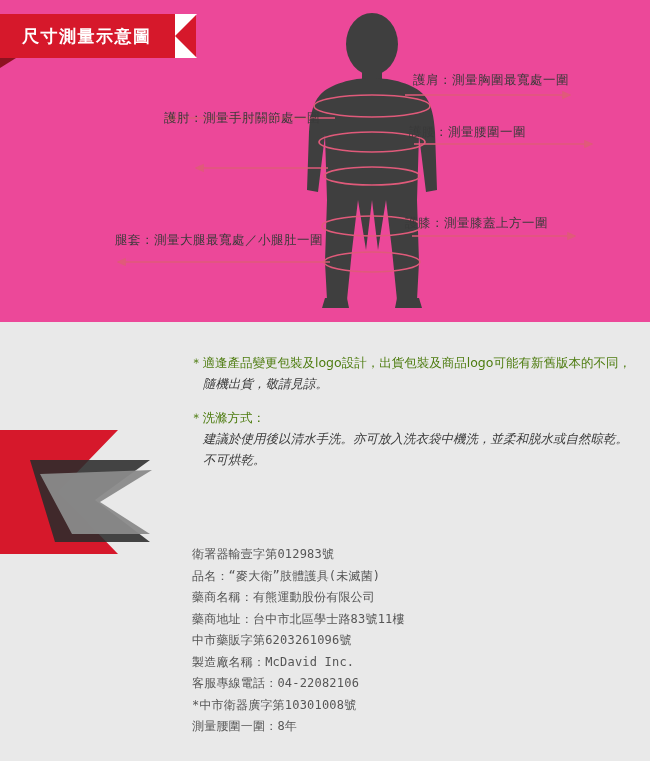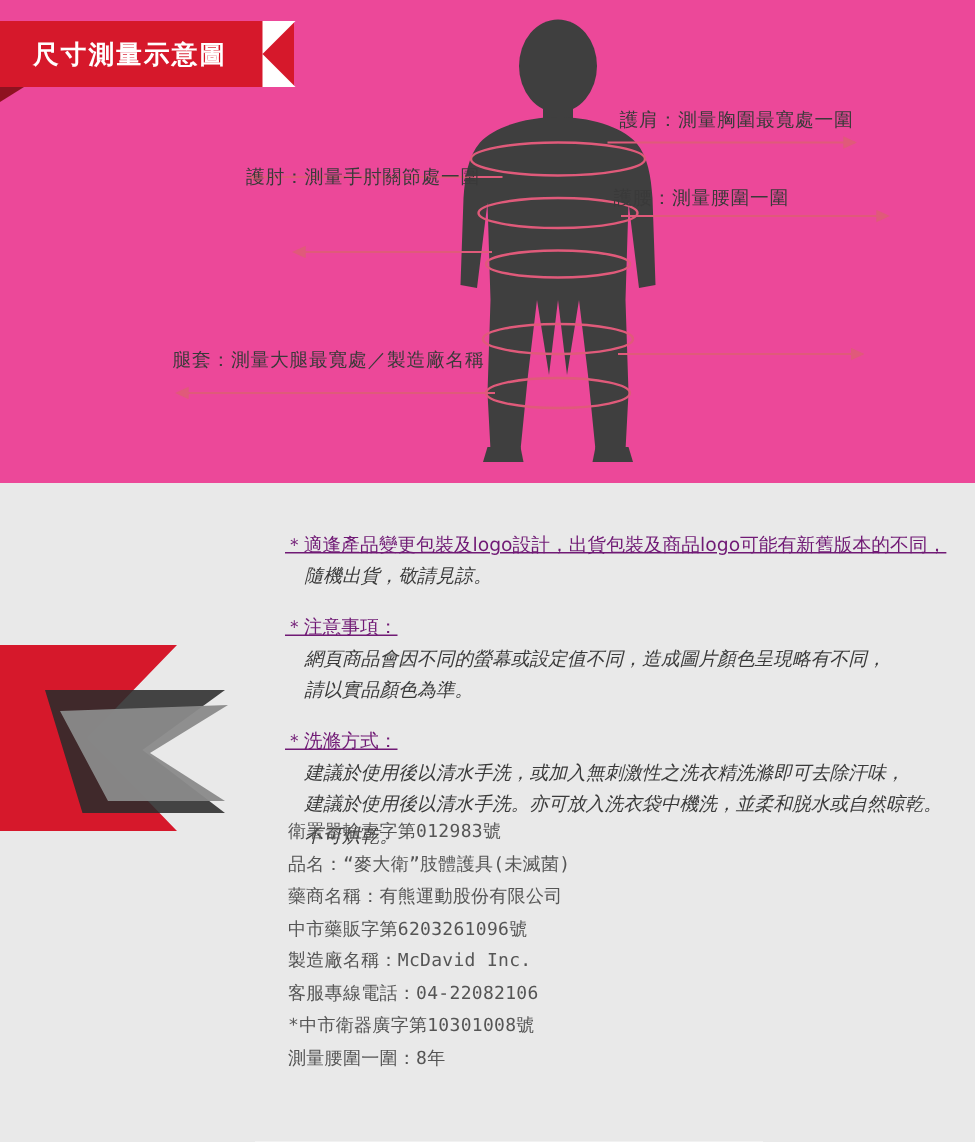--- a/index.html
+++ b/index.html
@@ -103,23 +103,22 @@
     top: 30px;
     width: 450px;
   }
   .note-block {
     margin-bottom: 13px;
     font-size: 12.5px;
     line-height: 21px;
     color: #3a3a3a;
   }
   .note-head {
-    color: #701a75;
-    white-space: nowrap;
-    text-decoration: underline;
+    color: #4d7c0f;
+    white-space: nowrap;
   }
   .note-body {
     color: #3a3a3a;
     white-space: nowrap;
     font-style: italic;
   }
   .note-body-indent {
     padding-left: 13px;
   }
   .legal {
@@ -217,57 +216,53 @@
 
         <path d="M328 168 L196 168"></path>
 
         <path d="M330 262 L118 262"></path>
       </g>
     </svg>
 
     <div class="callout" style="left:413px; top:72px;">護肩：測量胸圍最寬處一圍</div>
     <div class="callout" style="left:164px; top:110px;">護肘：測量手肘關節處一圍</div>
     <div class="callout" style="left:409px; top:124px;">護腰：測量腰圍一圍</div>
-    <div class="callout" style="left:115px; top:232px;">腿套：測量大腿最寬處／製造廠名稱</div>
+    <div class="callout" style="left:405px; top:215px;">護膝：測量膝蓋上方一圍</div>
+    <div class="callout" style="left:115px; top:232px;">腿套：測量大腿最寬處／小腿肚一圍</div>
   </div>
 
   <div class="info">
 
     <svg class="banner-art" viewBox="0 0 190 125">
       <path d="M0 0 L118 0 L58 62 L118 124 L0 124 Z" fill="#d6182b"></path>
       <path d="M30 30 L150 30 L95 70 L150 112 L55 112 Z" fill="#2b2b2b" opacity="0.88"></path>
       <path d="M40 44 L152 40 L100 72 L150 104 L72 104 Z" fill="#8a8a8a" opacity="0.95"></path>
     </svg>
 
     <div class="notes">
 
       <div class="note-block">
         <div class="note-head">＊適逢產品變更包裝及logo設計，出貨包裝及商品logo可能有新舊版本的不同，</div>
         <div class="note-body note-body-indent">隨機出貨，敬請見諒。</div>
       </div>
 
-      <div class="note-block">
-        <div class="note-head">＊注意事項：</div>
-        <div class="note-body note-body-indent">網頁商品會因不同的螢幕或設定值不同，造成圖片顏色呈現略有不同，</div>
-        <div class="note-body note-body-indent">請以實品顏色為準。</div>
-      </div>
 
       <div class="note-block">
         <div class="note-head">＊洗滌方式：</div>
-        <div class="note-body note-body-indent">建議於使用後以清水手洗，或加入無刺激性之洗衣精洗滌即可去除汗味，</div>
         <div class="note-body note-body-indent">建議於使用後以清水手洗。亦可放入洗衣袋中機洗，並柔和脱水或自然晾乾。</div>
         <div class="note-body note-body-indent">不可烘乾。</div>
       </div>
 
     </div>
 
     <div class="legal">
       <div>衛署器輸壹字第012983號</div>
       <div>品名：“麥大衛”肢體護具(未滅菌)</div>
       <div>藥商名稱：有熊運動股份有限公司</div>
+      <div>藥商地址：台中市北區學士路83號11樓</div>
       <div>中市藥販字第6203261096號</div>
       <div>製造廠名稱：McDavid Inc.</div>
       <div>客服專線電話：04-22082106</div>
       <div>*中市衛器廣字第10301008號</div>
       <div>測量腰圍一圍：8年</div>
     </div>
 
   </div>
 
 </div>

